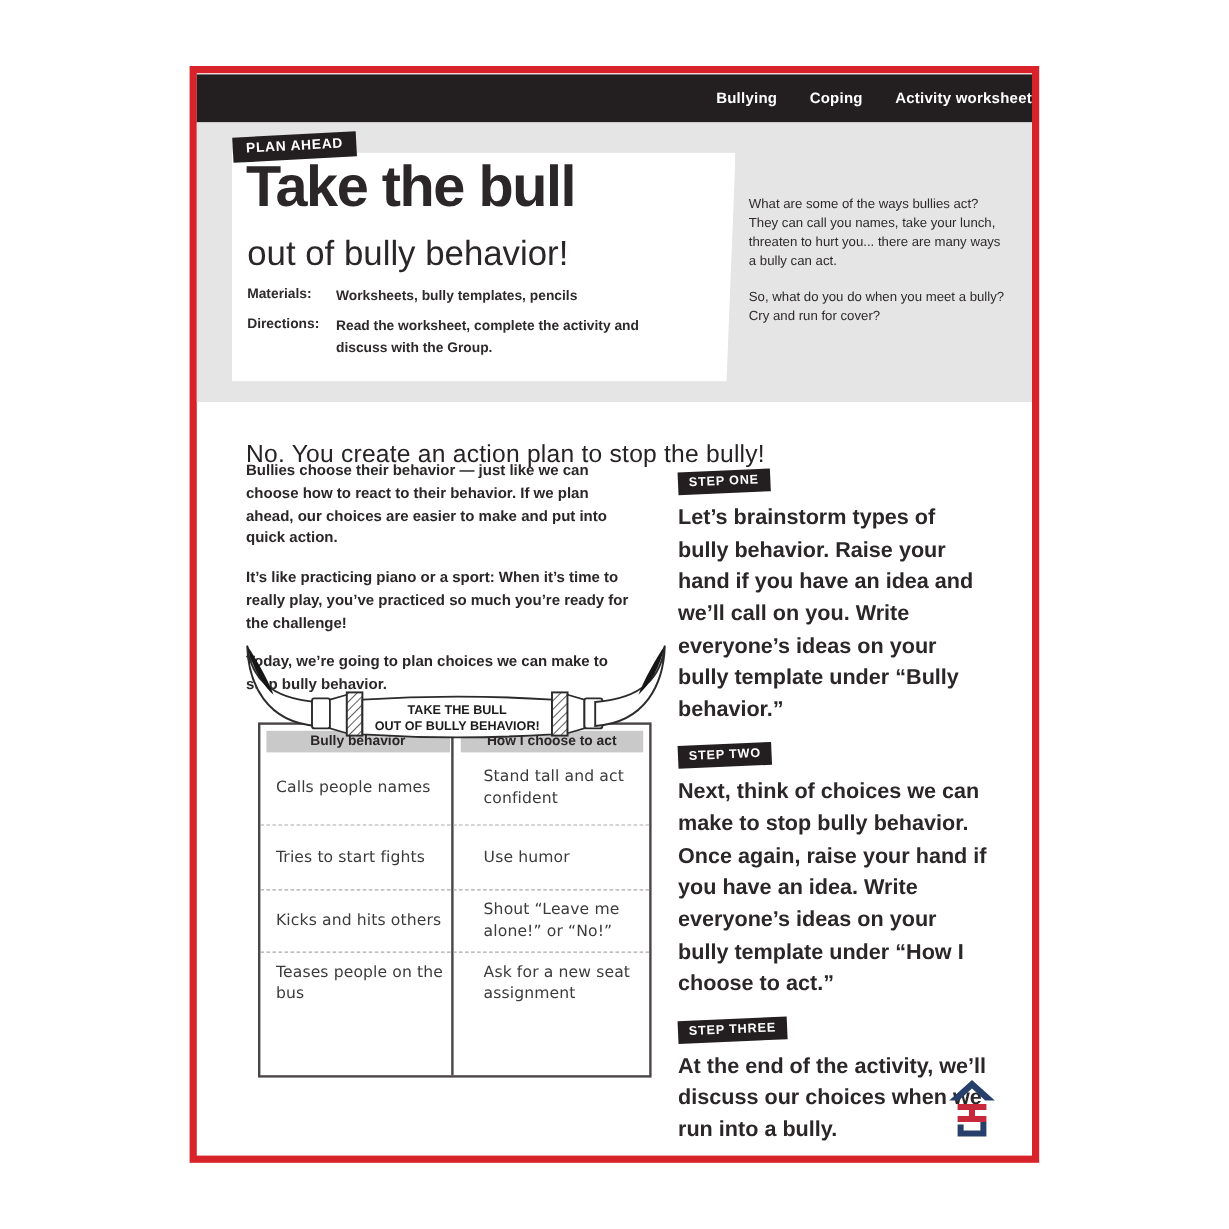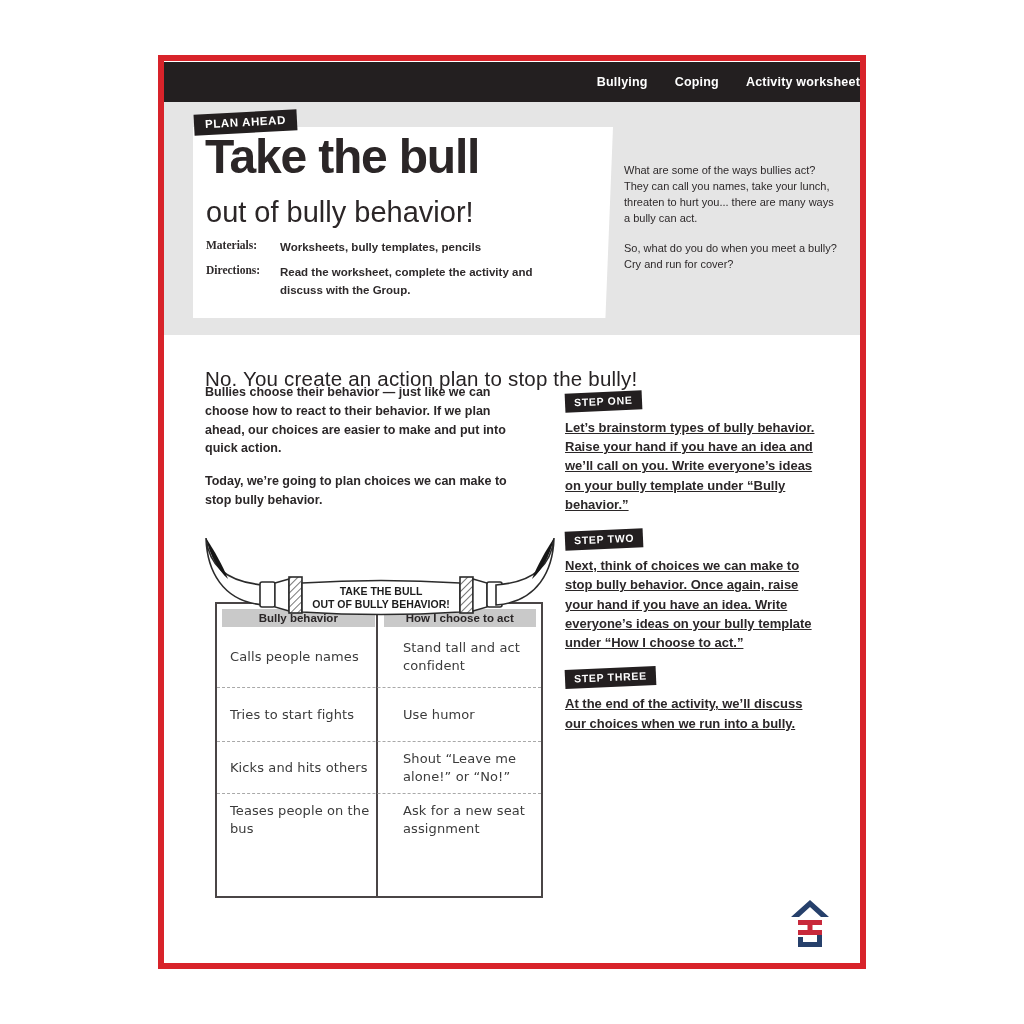--- a/index.html
+++ b/index.html
@@ -32,40 +32,40 @@
     transform:rotate(-3deg);
   }
   .title {
     position:absolute; left:41px; top:68px; font-size:48px; font-weight:bold;
     letter-spacing:-1.2px; color:#2b2627;
   }
   .subtitle { position:absolute; left:42px; top:135px; font-size:29px; font-weight:normal; color:#2b2627; }
 
   .meta { position:absolute; left:42px; top:178px; width:372px; font-size:11.5px; color:#2e2a2b; }
   .meta-row { display:flex; margin-bottom:8px; }
-  .meta-label { width:74px; font-weight:bold; flex:none;font-family:Liberation Serif, serif; }
+  .meta-label { width:74px; font-weight:bold; flex:none; }
   .meta-value { font-weight:bold; width:292px; line-height:1.5; }
 
   .intro { position:absolute; left:460px; top:101px; width:216px; color:#2e2a2b; }
   .intro p { font-size:11px; font-weight:normal; line-height:1.47; margin-bottom:13px; }
 
   .main-heading {
     position:absolute; left:41px; top:306px; font-size:20.5px; font-weight:normal;
     color:#272324; letter-spacing:.2px;
   }
 
   .bodycol { position:absolute; left:41px; top:322px; width:320px; color:#2b2728; }
   .bodycol p { font-size:12.5px; font-weight:bold; line-height:1.5; margin-bottom:14px; }
 
   .steps { position:absolute; left:401px; top:330px; width:258px; color:#2b2728; }
   .step-tag {
     display:inline-block; background:#231f20; color:#fff; font-size:10.5px; font-weight:bold;
     letter-spacing:.7px; padding:3px 9px 4px; transform:rotate(-2.5deg); margin-bottom:7px;
   }
-  .steps p { font-size:13px; font-weight:bold; line-height:1.48; margin-bottom:15px;text-decoration:underline; }
+  .steps p { font-size:18px; font-weight:bold; line-height:1.48; margin-bottom:15px; }
 
   .bull-svg { position:absolute; left:30px; top:471px; width:372px; height:86px; pointer-events:none; z-index:5; }
 
   .btable {
     position:absolute; left:51px; top:541px; width:328px; height:296px;
     border:2px solid #4a4546; background:#fff; z-index:1;
   }
   .thead { position:absolute; left:5px; right:5px; top:5px; height:18px; display:flex; gap:9px; }
   .hcell {
     flex:1; background:#c9c9c9; display:flex; align-items:center; justify-content:center;
@@ -115,20 +115,21 @@
 
     <div class="intro">
       <p>What are some of the ways bullies act? They can call you names, take your lunch, threaten to hurt you... there are many ways a bully can act.</p>
       <p>So, what do you do when you meet a bully? Cry and run for cover?</p>
     </div>
 
     <div class="main-heading">No. You create an action plan to stop the bully!</div>
 
     <div class="bodycol">
       <p>Bullies choose their behavior — just like we can choose how to react to their behavior. If we plan ahead, our choices are easier to make and put into quick action.</p>
+      <p>It’s like practicing piano or a sport: When it’s time to really play, you’ve practiced so much you’re ready for the challenge!</p>
       <p>Today, we’re going to plan choices we can make to stop bully behavior.</p>
     </div>
 
     <div class="steps">
       <div>
         <span class="step-tag">STEP ONE</span>
         <p>Let’s brainstorm types of bully behavior. Raise your hand if you have an idea and we’ll call on you. Write everyone’s ideas on your bully template under “Bully behavior.”</p>
       </div>
       <div>
         <span class="step-tag">STEP TWO</span>

